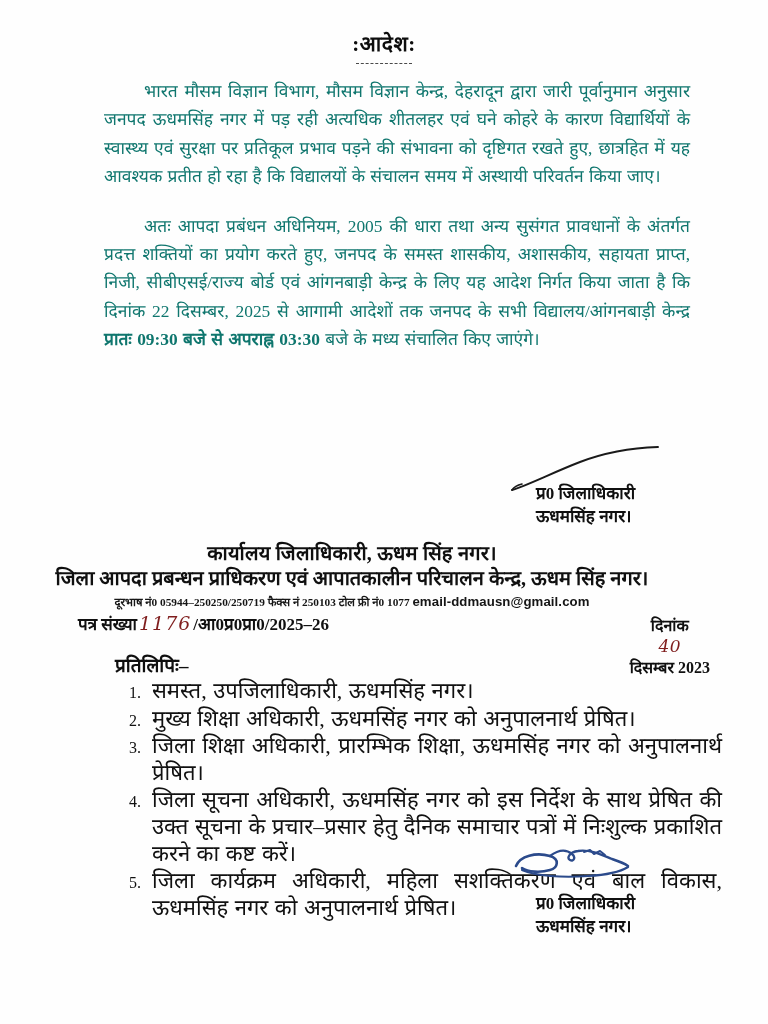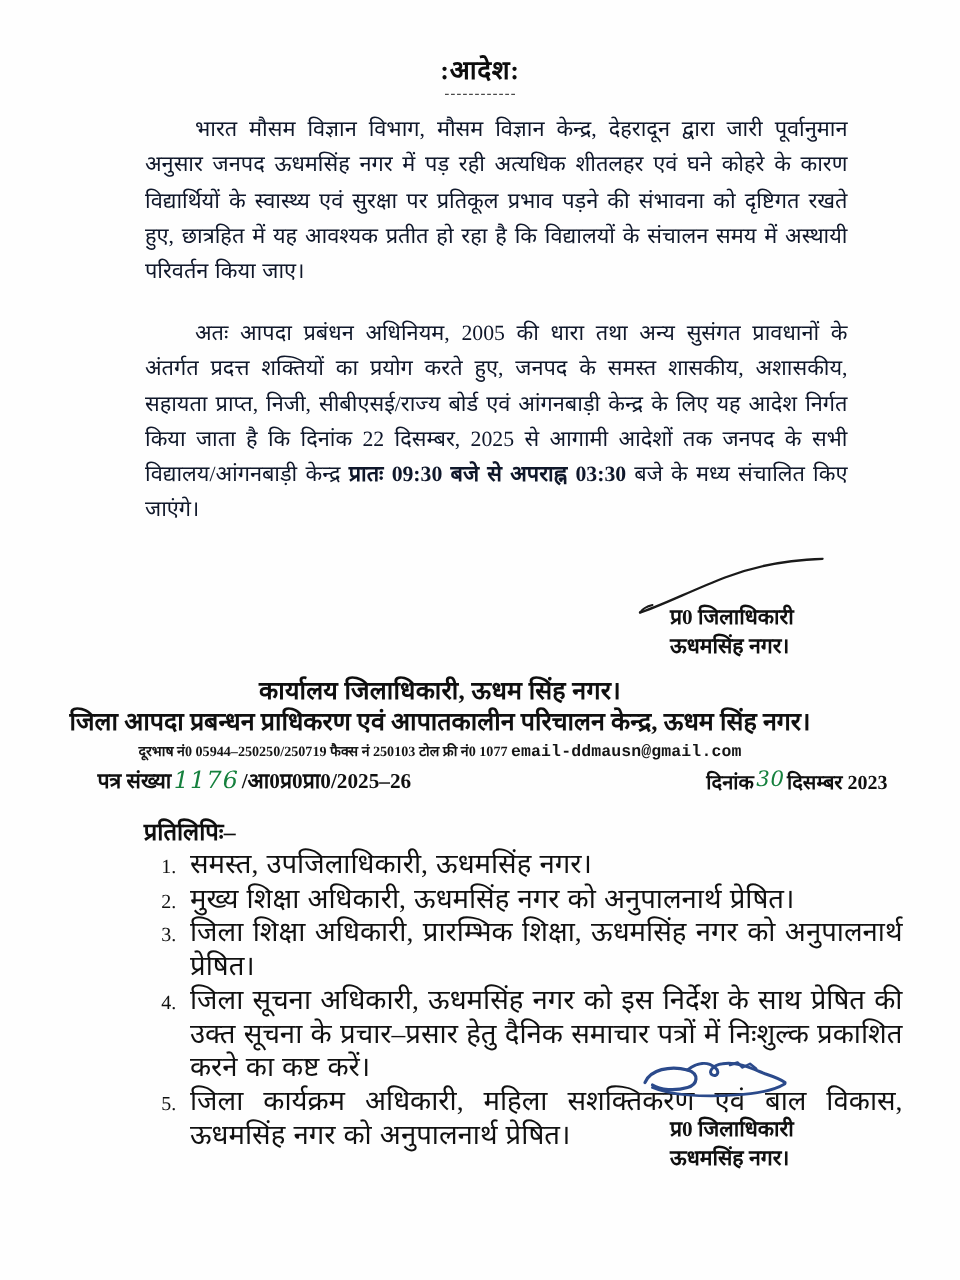--- a/index.html
+++ b/index.html
@@ -15,21 +15,21 @@
     color: #121212;
     position: relative;
     overflow: hidden;
   }
   .page {
     position: relative;
     width: 768px;
     height: 1024px;
     background: #fefefe;
     box-sizing: border-box;
-    padding: 12px;
+    padding: 0;
   }
 
   
   .title-block {
     text-align: center;
     padding-top: 33px;
   }
   .doc-title {
     font-size: 21px;
     font-weight: 700;
@@ -50,21 +50,21 @@
     padding: 0 78px 0 104px;
     margin-top: 13px;
   }
   p.para {
     margin: 0 0 0 0;
     text-align: justify;
     text-justify: inter-word;
     text-indent: 40px;
     font-size: 17.4px;
     line-height: 28.2px;
-    color: #0f172a;
+    color: #0f766e;
     word-spacing: 1px;
   }
   p.para.gap-top { margin-top: 22px; }
   p.para.gap-small { margin-top: 8px; }
   p.para b { font-weight: 700; }
 
   
   .sig-upper {
     position: absolute;
     left: 0;
@@ -112,21 +112,21 @@
   }
   .office-line3 {
     font-size: 11.3px;
     font-weight: 700;
     color: #151515;
     line-height: 20px;
     margin-top: 1px;
   }
   .office-line3 .email {
     font-size: 13.2px;
-    font-family: Liberation Mono, monospace;
+    font-family: Liberation Sans, sans-serif;
     letter-spacing: 0.1px;
   }
 
   
   .refrow {
     position: absolute;
     left: 0;
     top: 612px;
     width: 768px;
     height: 32px;
@@ -144,27 +144,28 @@
   }
   .ref-right {
     position: absolute;
     right: 58px;
     top: 2px;
     font-size: 16px;
     font-weight: 700;
     color: #101010;
     white-space: nowrap;
     display: flex;
-    align-items: flex-start;
+    align-items: center;
+    flex-direction: column;
   }
   .handwritten {
     font-family: "DejaVu Serif", serif;
     font-style: italic;
     font-weight: 400;
-    color: #15803d;
+    color: #7f1d1d;
     font-size: 19px;
     padding: 0 2px;
     letter-spacing: 1px;
   }
   .hw-small {
     font-size: 17px;
     letter-spacing: 0.5px;
   }
 
   
@@ -264,21 +265,21 @@
   </div>
 
   <div class="refrow">
     <div class="ref-left">
       <span>पत्र संख्या</span>
       <span class="handwritten">1176</span>
       <span>/आ0प्र0प्रा0/2025–26</span>
     </div>
     <div class="ref-right">
       <span>दिनांक</span>
-      <span class="handwritten hw-small">30</span>
+      <span class="handwritten hw-small">40</span>
       <span>दिसम्बर 2023</span>
     </div>
   </div>
 
   <div class="copy-head">प्रतिलिपिः–</div>
 
   <ol class="copy-list">
     <li>समस्त, उपजिलाधिकारी, ऊधमसिंह नगर।</li>
     <li>मुख्य शिक्षा अधिकारी, ऊधमसिंह नगर को अनुपालनार्थ प्रेषित।</li>
     <li>जिला शिक्षा अधिकारी, प्रारम्भिक शिक्षा, ऊधमसिंह नगर को अनुपालनार्थ प्रेषित।</li>

